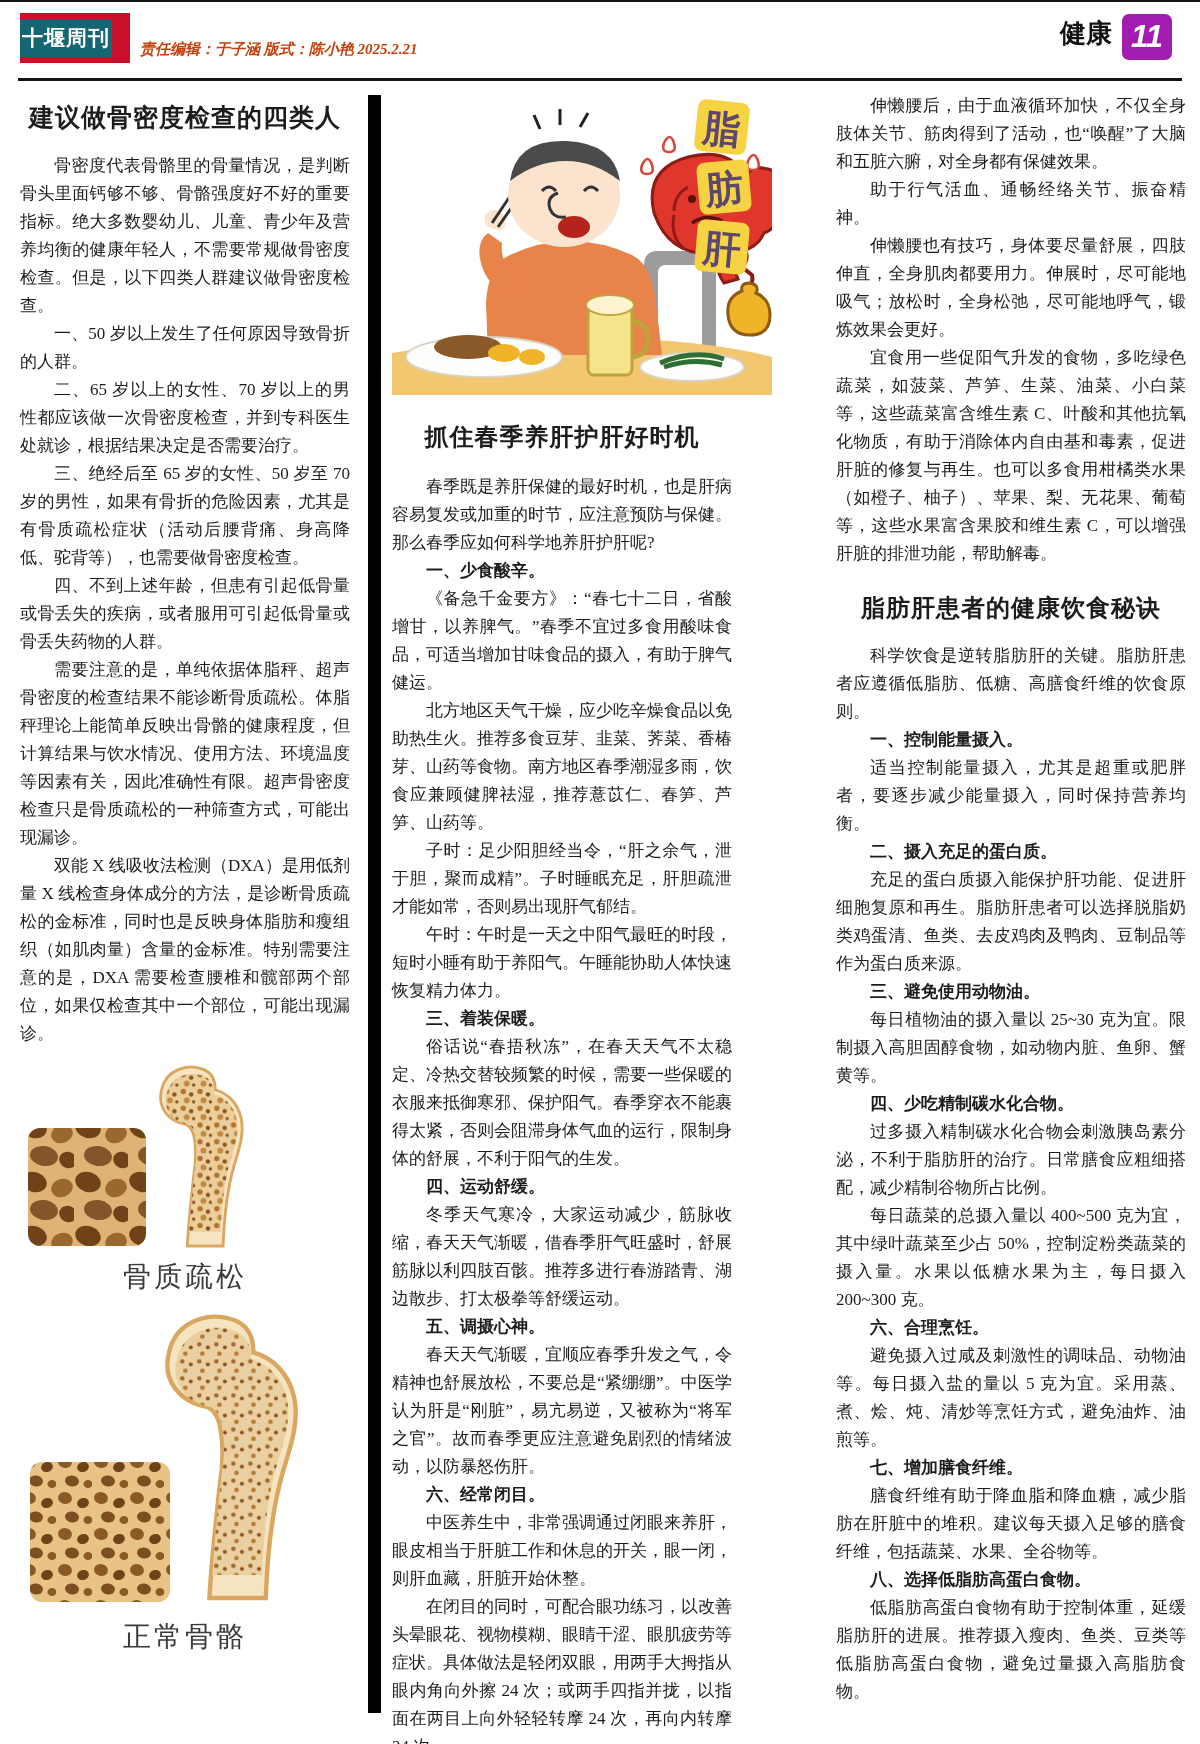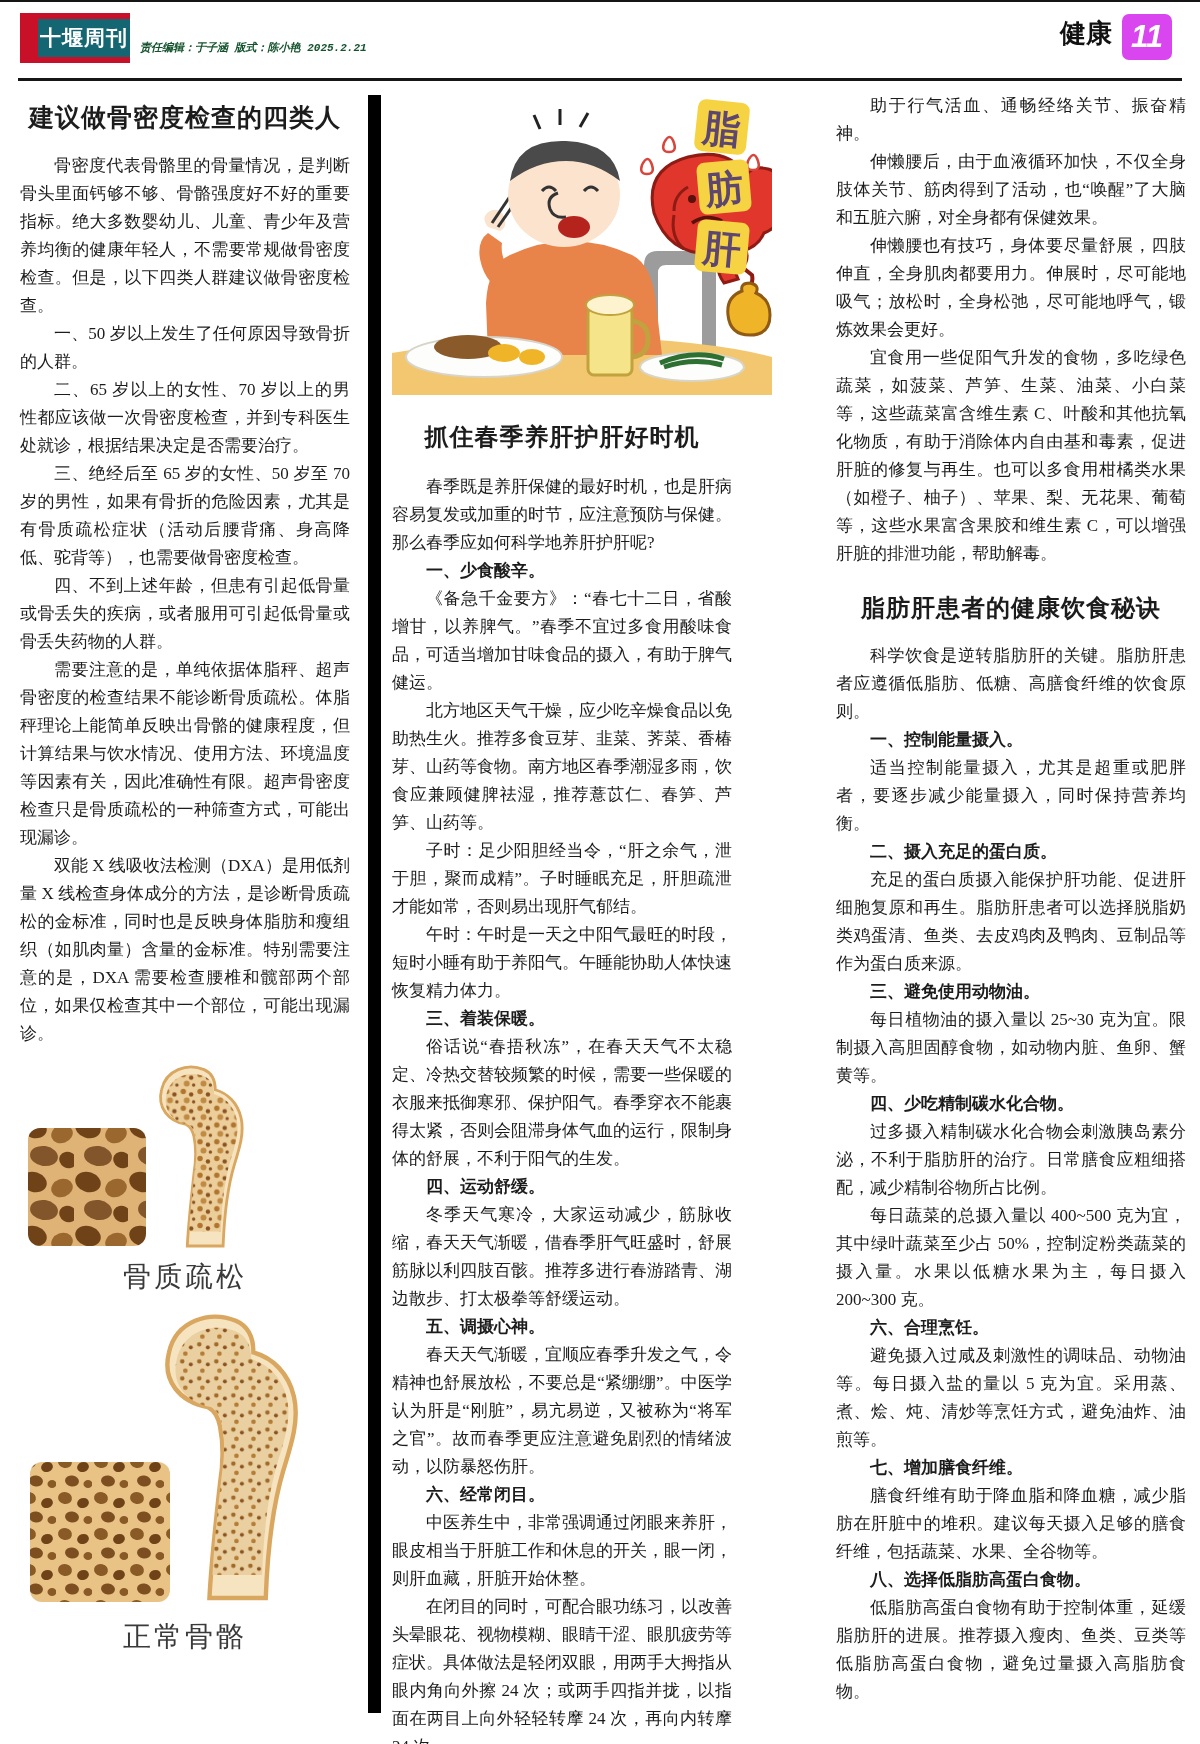--- a/index.html
+++ b/index.html
@@ -1,28 +1,28 @@
 <!DOCTYPE html>
 <html><head>
 <meta charset="utf-8">
 <style>
   html,body{margin:0;padding:0;background:#ffffff;}
   .page{position:relative;width:1200px;height:1744px;background:#fff;overflow:hidden;
         font-family:"Liberation Serif","DejaVu Serif",serif;color:#1c1c1c;}
   .topline{position:absolute;top:0;left:0;width:1200px;height:2px;background:#151515;}
   
   .brand{position:absolute;left:20px;top:13px;width:110px;height:50px;background:#c81128;
-         display:flex;align-items:center;justify-content:flex-end;}
+         display:flex;align-items:center;justify-content:flex-start;}
   .brand-inner{width:92px;height:38px;background:#136672;display:flex;align-items:center;justify-content:center;}
   .brand-inner span{color:#fff;font-weight:bold;font-size:21px;letter-spacing:1px;
          font-family:"Liberation Sans","DejaVu Sans",sans-serif;}
-  .edline{position:absolute;left:140px;top:40px;font-size:11px;font-weight:bold;font-style:italic;color:#14532d;font-family:Liberation Mono, monospace;}
+  .edline{position:absolute;left:140px;top:40px;font-size:15px;font-weight:bold;font-style:italic;color:#c2410c;}
   .section-label{position:absolute;right:88px;top:16px;font-size:26px;font-weight:bold;
          font-family:"Liberation Sans","DejaVu Sans",sans-serif;color:#111;}
-  .pagenum{position:absolute;right:28px;top:14px;width:50px;height:46px;background:#d946ef;border-radius:7px;
+  .pagenum{position:absolute;right:28px;top:14px;width:50px;height:46px;background:#a21caf;border-radius:7px;
          display:flex;align-items:center;justify-content:center;color:#fff;font-weight:bold;
          font-size:31px;font-style:italic;font-family:"Liberation Sans",sans-serif;}
   .hrule{position:absolute;left:18px;top:78px;width:1164px;height:3px;background:#161616;}
   
   .col{position:absolute;top:95px;}
   .col-left{left:20px;width:330px;}
   .divider{position:absolute;left:368px;top:95px;width:13px;height:1618px;background:#000;}
   .col-mid{left:392px;width:340px;}
   .col-right{left:836px;width:350px;top:92px;}
   .headline{font-size:25px;font-weight:bold;text-align:center;letter-spacing:1px;margin:6px 0 18px 0;}
@@ -215,22 +215,22 @@
     <p class="body">冬季天气寒冷，大家运动减少，筋脉收缩，春天天气渐暖，借春季肝气旺盛时，舒展筋脉以利四肢百骸。推荐多进行春游踏青、湖边散步、打太极拳等舒缓运动。</p>
     <p class="sub">五、调摄心神。</p>
     <p class="body">春天天气渐暖，宜顺应春季升发之气，令精神也舒展放松，不要总是“紧绷绷”。中医学认为肝是“刚脏”，易亢易逆，又被称为“将军之官”。故而春季更应注意避免剧烈的情绪波动，以防暴怒伤肝。</p>
     <p class="sub">六、经常闭目。</p>
     <p class="body">中医养生中，非常强调通过闭眼来养肝，眼皮相当于肝脏工作和休息的开关，眼一闭，则肝血藏，肝脏开始休整。</p>
     <p class="body">在闭目的同时，可配合眼功练习，以改善头晕眼花、视物模糊、眼睛干涩、眼肌疲劳等症状。具体做法是轻闭双眼，用两手大拇指从眼内角向外擦 24 次；或两手四指并拢，以指面在两目上向外轻轻转摩 24 次，再向内转摩 24 次。</p>
 
   </div>
 
   <div class="col col-right">
+    <p class="body">伸懒腰后，由于血液循环加快，不仅全身肢体关节、筋肉得到了活动，也“唤醒”了大脑和五脏六腑，对全身都有保健效果。</p>
     <p class="body">助于行气活血、通畅经络关节、振奋精神。</p>
-    <p class="body">伸懒腰后，由于血液循环加快，不仅全身肢体关节、筋肉得到了活动，也“唤醒”了大脑和五脏六腑，对全身都有保健效果。</p>
     <p class="body">伸懒腰也有技巧，身体要尽量舒展，四肢伸直，全身肌肉都要用力。伸展时，尽可能地吸气；放松时，全身松弛，尽可能地呼气，锻炼效果会更好。</p>
     <p class="body">宜食用一些促阳气升发的食物，多吃绿色蔬菜，如菠菜、芦笋、生菜、油菜、小白菜等，这些蔬菜富含维生素 C、叶酸和其他抗氧化物质，有助于消除体内自由基和毒素，促进肝脏的修复与再生。也可以多食用柑橘类水果（如橙子、柚子）、苹果、梨、无花果、葡萄等，这些水果富含果胶和维生素 C，可以增强肝脏的排泄功能，帮助解毒。</p>
 
     <div class="headline right">脂肪肝患者的健康饮食秘诀</div>
     <p class="body">科学饮食是逆转脂肪肝的关键。脂肪肝患者应遵循低脂肪、低糖、高膳食纤维的饮食原则。</p>
 
     <p class="sub">一、控制能量摄入。</p>
     <p class="body">适当控制能量摄入，尤其是超重或肥胖者，要逐步减少能量摄入，同时保持营养均衡。</p>
     <p class="sub">二、摄入充足的蛋白质。</p>
     <p class="body">充足的蛋白质摄入能保护肝功能、促进肝细胞复原和再生。脂肪肝患者可以选择脱脂奶类鸡蛋清、鱼类、去皮鸡肉及鸭肉、豆制品等作为蛋白质来源。</p>

